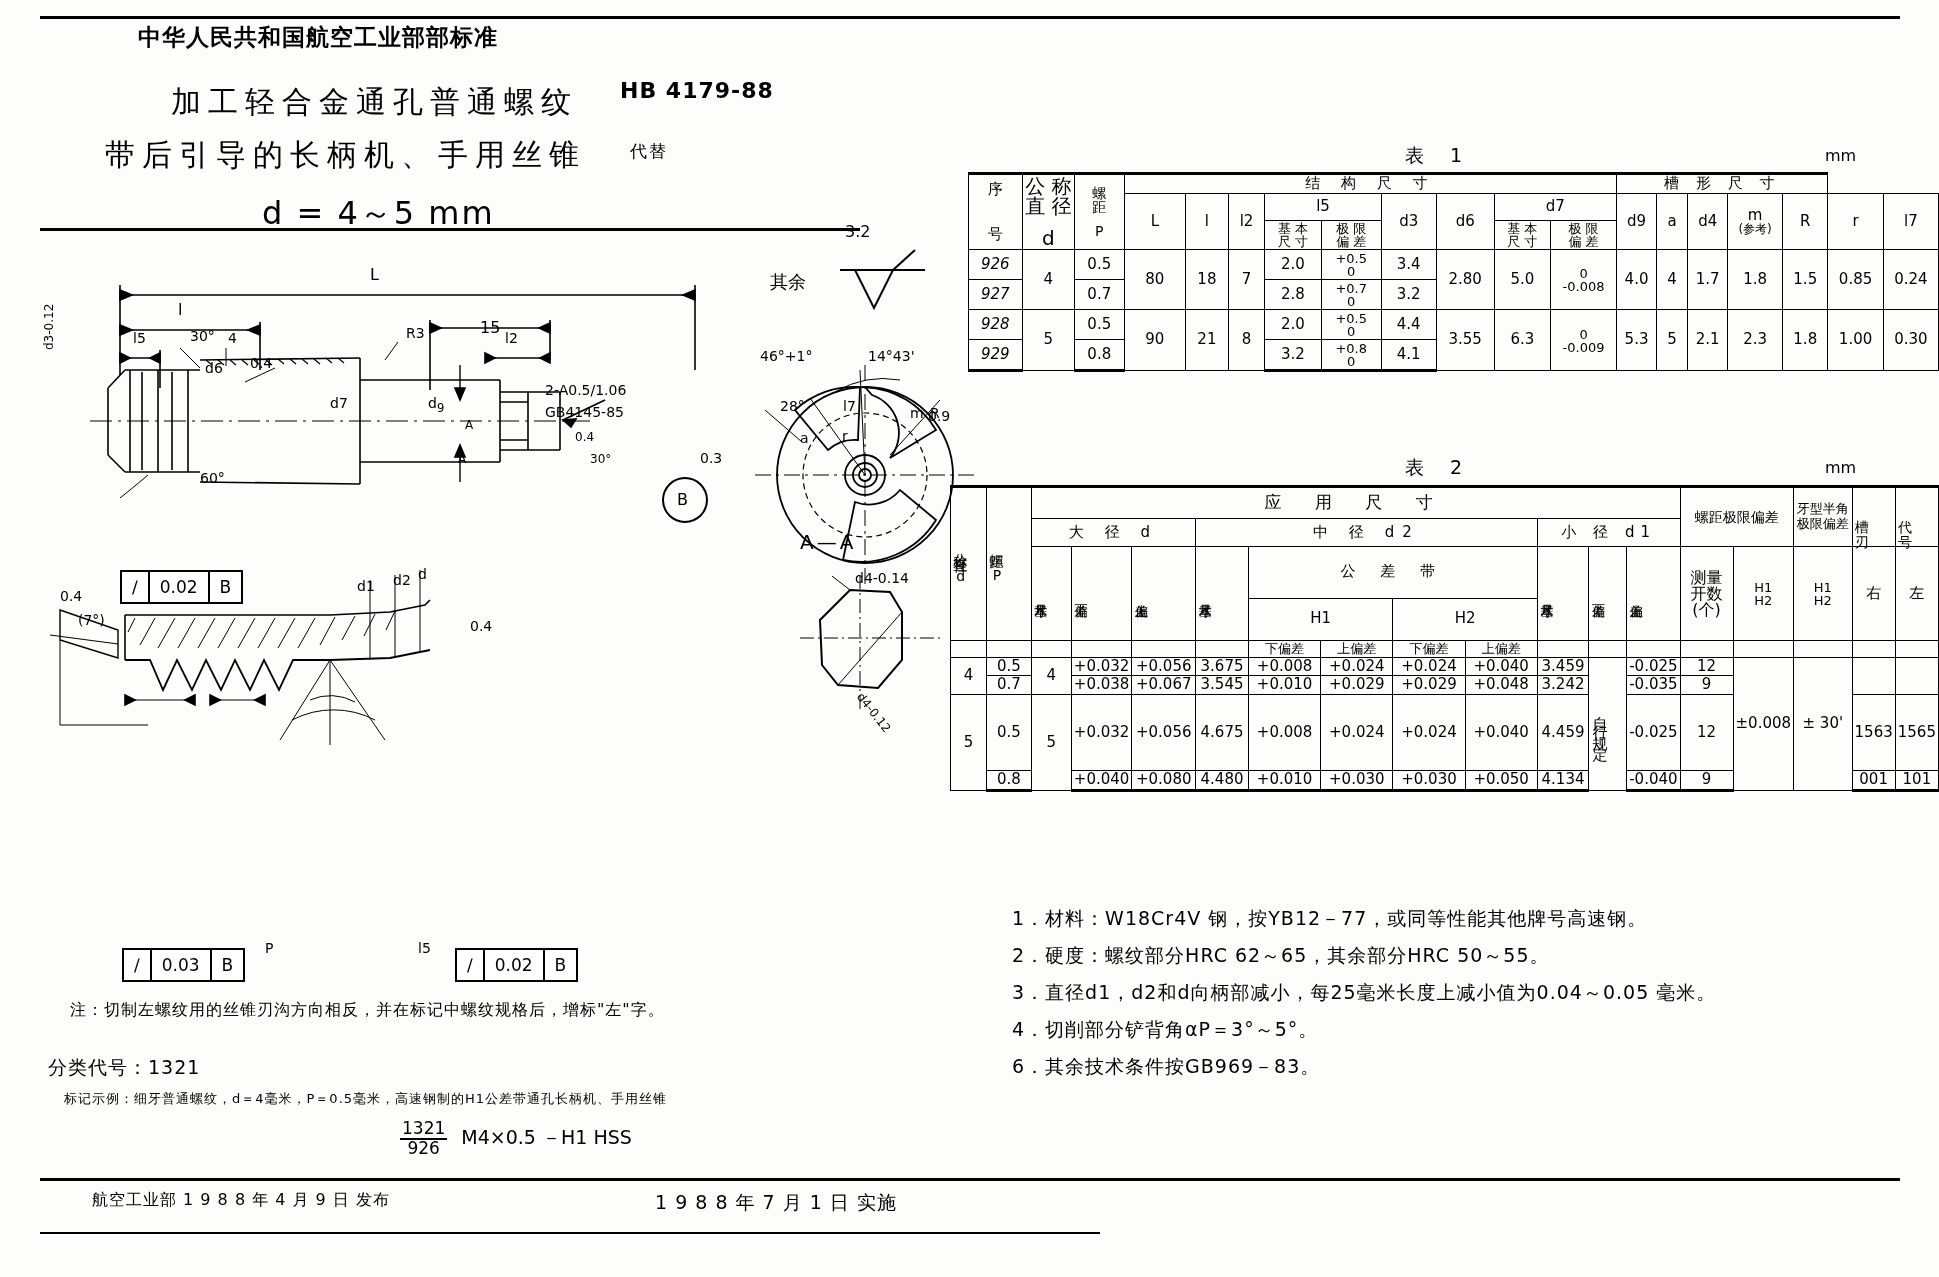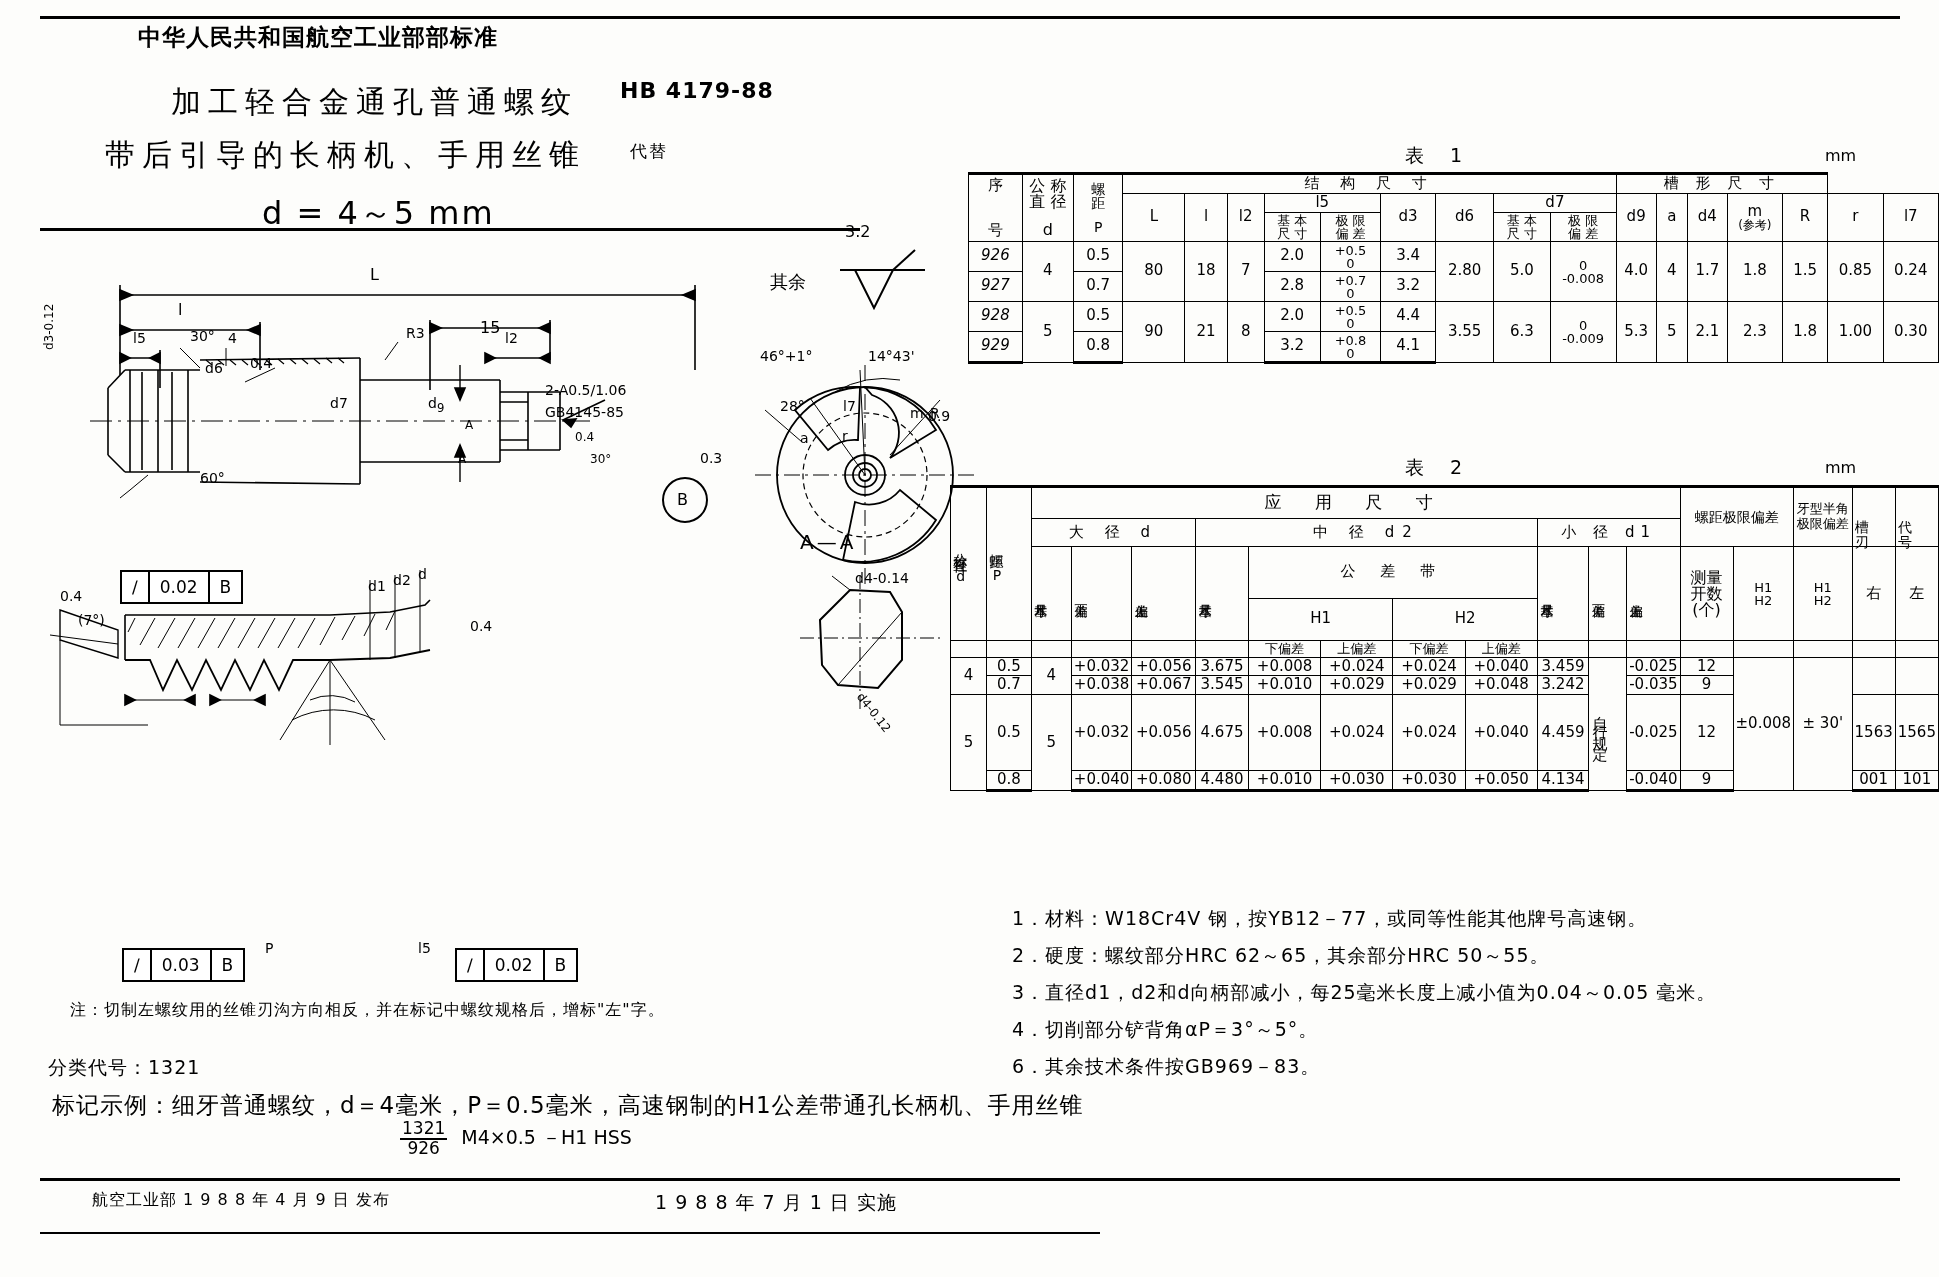--- a/index.html
+++ b/index.html
@@ -62,21 +62,21 @@
   .stack{display:flex;flex-direction:column;align-items:center;line-height:1.0;}
   .tol{display:inline-flex;flex-direction:column;line-height:1.0;font-size:13px;}
 
   
   .notes{left:1012px;top:900px;font-size:19px;line-height:1.95;letter-spacing:1px;}
   .notes div{white-space:nowrap;}
 
   
   .note-small{left:70px;top:1000px;font-size:16px;letter-spacing:1px;}
   .class-code{left:48px;top:1055px;font-size:19px;letter-spacing:1px;}
-  .mark-ex{left:52px;top:1090px;font-size:23px;letter-spacing:1px;text-align:center;}
+  .mark-ex{left:64px;top:1090px;font-size:13px;letter-spacing:1px;text-align:center;}
   .mark-frac{left:400px;top:1120px;font-size:19px;}
   .frac{display:inline-flex;flex-direction:column;align-items:center;line-height:1.05;vertical-align:middle;font-size:17px;}
   .frac .n{border-bottom:2px solid #000;padding:0 2px;}
 
   
   .lbl{font-size:16px;}
   .lbl-s{font-size:14px;}
   .lbl-xs{font-size:12px;}
   .qiyu{left:770px;top:270px;font-size:18px;}
 
@@ -315,21 +315,21 @@
         <line x1="70" y1="5" x2="70" y2="140"></line>
       </g>
       <line x1="48" y1="115" x2="112" y2="42" stroke-width="1"></line>
       <line x1="60" y1="20" x2="42" y2="6" stroke-width="1"></line>
     </g>
   </svg>
   <div class="abs lbl-xs" style="left:865px;top:690px;transform:rotate(52deg);transform-origin:left top;white-space:nowrap;">d4-0.12</div>
 
   <div class="abs lbl-s" style="left:418px;top:940px;">l5</div>
   <div class="abs lbl-s" style="left:265px;top:940px;">P</div>
-  <div class="abs lbl-s" style="left:368px;top:578px;">d1</div>
+  <div class="abs lbl-s" style="left:357px;top:578px;">d1</div>
   <div class="abs lbl-s" style="left:393px;top:572px;">d2</div>
   <div class="abs lbl-s" style="left:418px;top:566px;">d</div>
   <div class="abs lbl-s" style="left:60px;top:588px;">0.4</div>
   <div class="abs lbl-s" style="left:78px;top:612px;">(7°)</div>
   <div class="abs lbl-s" style="left:470px;top:618px;">0.4</div>
 
   <div class="abs" style="left:120px;top:570px;">
     <div class="fcf">
       <div>∕</div>
       <div>0.02</div>
@@ -359,21 +359,21 @@
     <tbody>
           <tr>
       <td class="thick-top" rowspan="3" style="width:58px;height:none;">
         <div class="stack">
           <span>序</span>
           <span style="height:30px;"></span>
           <span>号</span>
         </div>
       </td>
       <td class="thick-top" rowspan="3" style="width:60px;">
-        <div class="stack" style="font-size:16px;">
+        <div class="stack" style="font-size:20px;">
           <span>公  称</span>
           <span>直  径</span>
           <span style="height:12px;"></span>
           <span>d</span>
         </div>
       </td>
       <td class="thick-top" rowspan="3" style="width:54px;">
         <div class="stack" style="font-size:14px;">
           <span>螺</span>
           <span>距</span>

